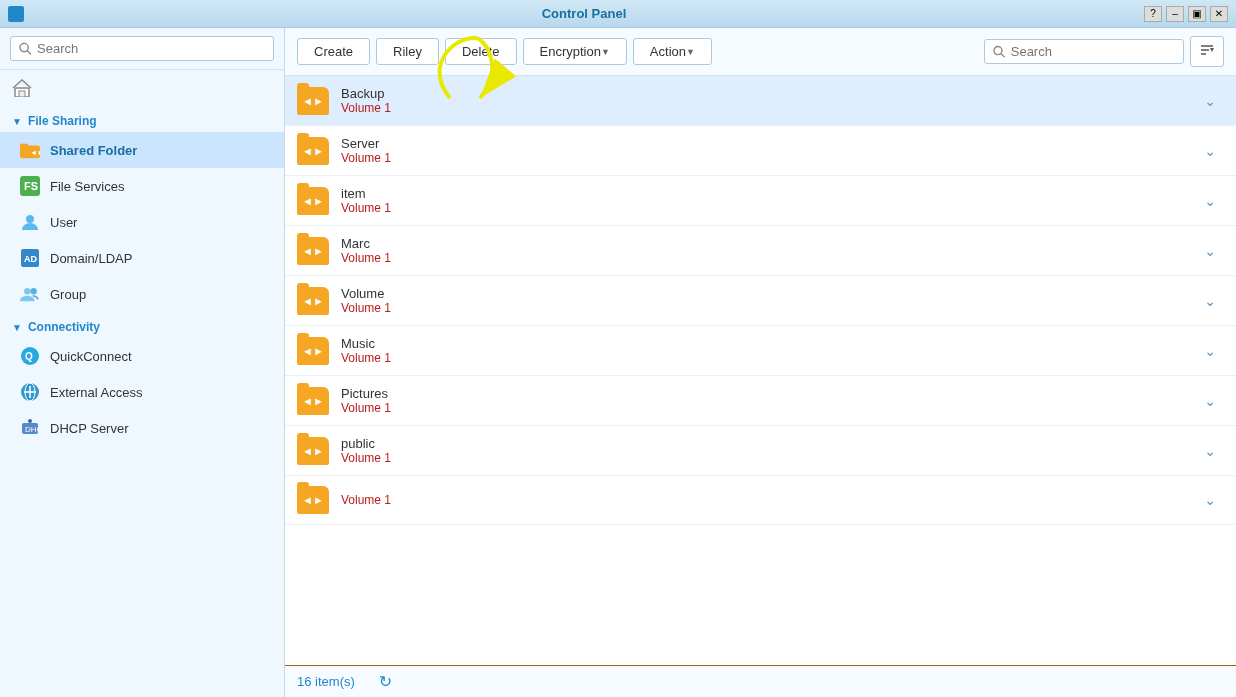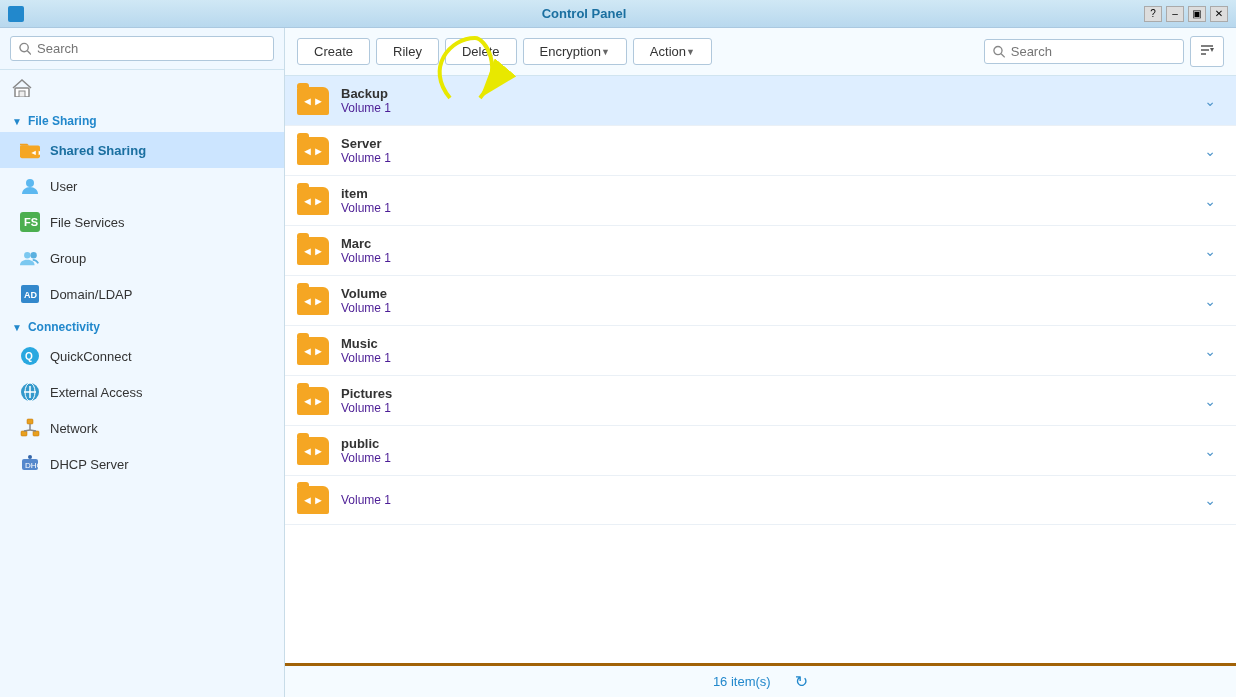--- a/index.html
+++ b/index.html
@@ -160,35 +160,35 @@
       background: #f5a623;
       border-radius: 3px 3px 0 0;
     }
     .folder-share-symbol {
       color: white;
       font-size: 11px;
       z-index: 1;
       font-weight: bold;
     }
     .folder-info { flex: 1; }
-    .folder-name { font-weight: bold; color: #333; font-size: 13px; }
-    .folder-volume { color: #4c1d95; font-size: 12px; }
+    .folder-name { font-weight: normal; color: #333; font-size: 13px; }
+    .folder-volume { color: #b91c1c; font-size: 12px; }
     .folder-expand {
       color: #5599cc;
       font-size: 14px;
       padding: 4px 8px;
     }
 
     
     .footer {
       padding: 6px 12px;
       background: #f5fbff;
-      border-top: 3px solid #a16207;
-      display: flex;
-      justify-content: center;
+      border-top: 1px solid #a16207;
+      display: flex;
+      justify-content: flex-start;
       align-items: center;
       gap: 24px;
       font-size: 13px;
       color: #2288cc;
     }
     .footer-refresh { cursor: pointer; color: #2288cc; font-size: 16px; }
 
     
     .sidebar::-webkit-scrollbar { width: 6px; }
     .sidebar::-webkit-scrollbar-thumb { background: #b0c8dc; border-radius: 3px; }
@@ -255,65 +255,65 @@
 
     <div class="sidebar-item active">
       <div class="sidebar-item-icon">
         <svg width="22" height="18" viewBox="0 0 22 18" fill="none">
           <rect x="0" y="4" width="22" height="14" rx="2" fill="#f5a623"></rect>
           <rect x="0" y="4" width="10" height="5" rx="2" fill="#f5a623"></rect>
           <path d="M0 2h8l2 2H0z" fill="#f0a020"></path>
           <text x="11" y="14" font-size="8" fill="white" font-weight="bold">◄►</text>
         </svg>
       </div>
-      <span>Shared Sharing</span>
+      <span>Shared Folder</span>
+    </div>
+
+    <div class="sidebar-item">
+      <div class="sidebar-item-icon">
+        <svg width="20" height="20" viewBox="0 0 20 20" fill="none">
+          <rect width="20" height="20" rx="3" fill="#4caf50"></rect>
+          <text x="4" y="14" font-size="11" fill="white" font-weight="bold">FS</text>
+        </svg>
+      </div>
+      <span>File Services</span>
     </div>
 
     <div class="sidebar-item">
       <div class="sidebar-item-icon">
         <svg width="20" height="20" viewBox="0 0 20 20" fill="none">
           <circle cx="10" cy="7" r="4" fill="#5cb8f0"></circle>
           <path d="M2 18c0-4 3.6-7 8-7s8 3 8 7" fill="#5cb8f0"></path>
         </svg>
       </div>
       <span>User</span>
     </div>
 
     <div class="sidebar-item">
       <div class="sidebar-item-icon">
         <svg width="20" height="20" viewBox="0 0 20 20" fill="none">
-          <rect width="20" height="20" rx="3" fill="#4caf50"></rect>
-          <text x="4" y="14" font-size="11" fill="white" font-weight="bold">FS</text>
-        </svg>
-      </div>
-      <span>File Services</span>
+          <rect x="1" y="1" width="18" height="18" rx="2" fill="#3388cc"></rect>
+          <text x="4" y="14" font-size="9" fill="white" font-weight="bold">AD</text>
+        </svg>
+      </div>
+      <span>Domain/LDAP</span>
     </div>
 
     <div class="sidebar-item">
       <div class="sidebar-item-icon">
         <svg width="22" height="20" viewBox="0 0 22 20" fill="none">
           <circle cx="8" cy="7" r="3.5" fill="#7bc8f0"></circle>
           <circle cx="15" cy="7" r="3.5" fill="#5ab0e0"></circle>
           <path d="M0 18c0-3.5 3-6 8-6s8 2.5 8 6" fill="#7bc8f0"></path>
           <path d="M14 12c2 0 4.5 1 6 4" stroke="#5ab0e0" stroke-width="2" fill="none"></path>
         </svg>
       </div>
       <span>Group</span>
     </div>
 
-    <div class="sidebar-item">
-      <div class="sidebar-item-icon">
-        <svg width="20" height="20" viewBox="0 0 20 20" fill="none">
-          <rect x="1" y="1" width="18" height="18" rx="2" fill="#3388cc"></rect>
-          <text x="4" y="14" font-size="9" fill="white" font-weight="bold">AD</text>
-        </svg>
-      </div>
-      <span>Domain/LDAP</span>
-    </div>
-
     <div class="sidebar-section-title">
       <span class="chevron-icon">▼</span>
       <span>Connectivity</span>
     </div>
 
     <div class="sidebar-item">
       <div class="sidebar-item-icon">
         <svg width="20" height="20" viewBox="0 0 20 20" fill="none">
           <circle cx="10" cy="10" r="9" fill="#29a8e0"></circle>
           <text x="5" y="14" font-size="10" fill="white" font-weight="bold">Q</text>
@@ -326,33 +326,20 @@
       <div class="sidebar-item-icon">
         <svg width="20" height="20" viewBox="0 0 20 20" fill="none">
           <circle cx="10" cy="10" r="9" fill="#3399cc"></circle>
           <path d="M4 10h12M10 4v12" stroke="white" stroke-width="1.5"></path>
           <ellipse cx="10" cy="10" rx="5" ry="9" stroke="white" stroke-width="1" fill="none"></ellipse>
         </svg>
       </div>
       <span>External Access</span>
     </div>
 
-    <div class="sidebar-item">
-      <div class="sidebar-item-icon">
-        <svg width="20" height="20" viewBox="0 0 20 20" fill="none">
-          <rect x="7" y="1" width="6" height="5" rx="1" fill="#e8a020" stroke="#c07000" stroke-width="0.5"></rect>
-          <rect x="1" y="13" width="6" height="5" rx="1" fill="#e8a020" stroke="#c07000" stroke-width="0.5"></rect>
-          <rect x="13" y="13" width="6" height="5" rx="1" fill="#e8a020" stroke="#c07000" stroke-width="0.5"></rect>
-          <line x1="10" y1="6" x2="10" y2="12" stroke="#888" stroke-width="1.5"></line>
-          <line x1="10" y1="12" x2="4" y2="13" stroke="#888" stroke-width="1.5"></line>
-          <line x1="10" y1="12" x2="16" y2="13" stroke="#888" stroke-width="1.5"></line>
-        </svg>
-      </div>
-      <span>Network</span>
-    </div>
 
     <div class="sidebar-item">
       <div class="sidebar-item-icon">
         <svg width="20" height="20" viewBox="0 0 20 20" fill="none">
           <rect x="2" y="5" width="16" height="11" rx="2" fill="#5588cc"></rect>
           <circle cx="10" cy="3" r="2" fill="#3366aa"></circle>
           <line x1="10" y1="5" x2="10" y2="5" stroke="#3366aa" stroke-width="1"></line>
           <text x="5" y="14" font-size="8" fill="white">DHCP</text>
         </svg>
       </div>

